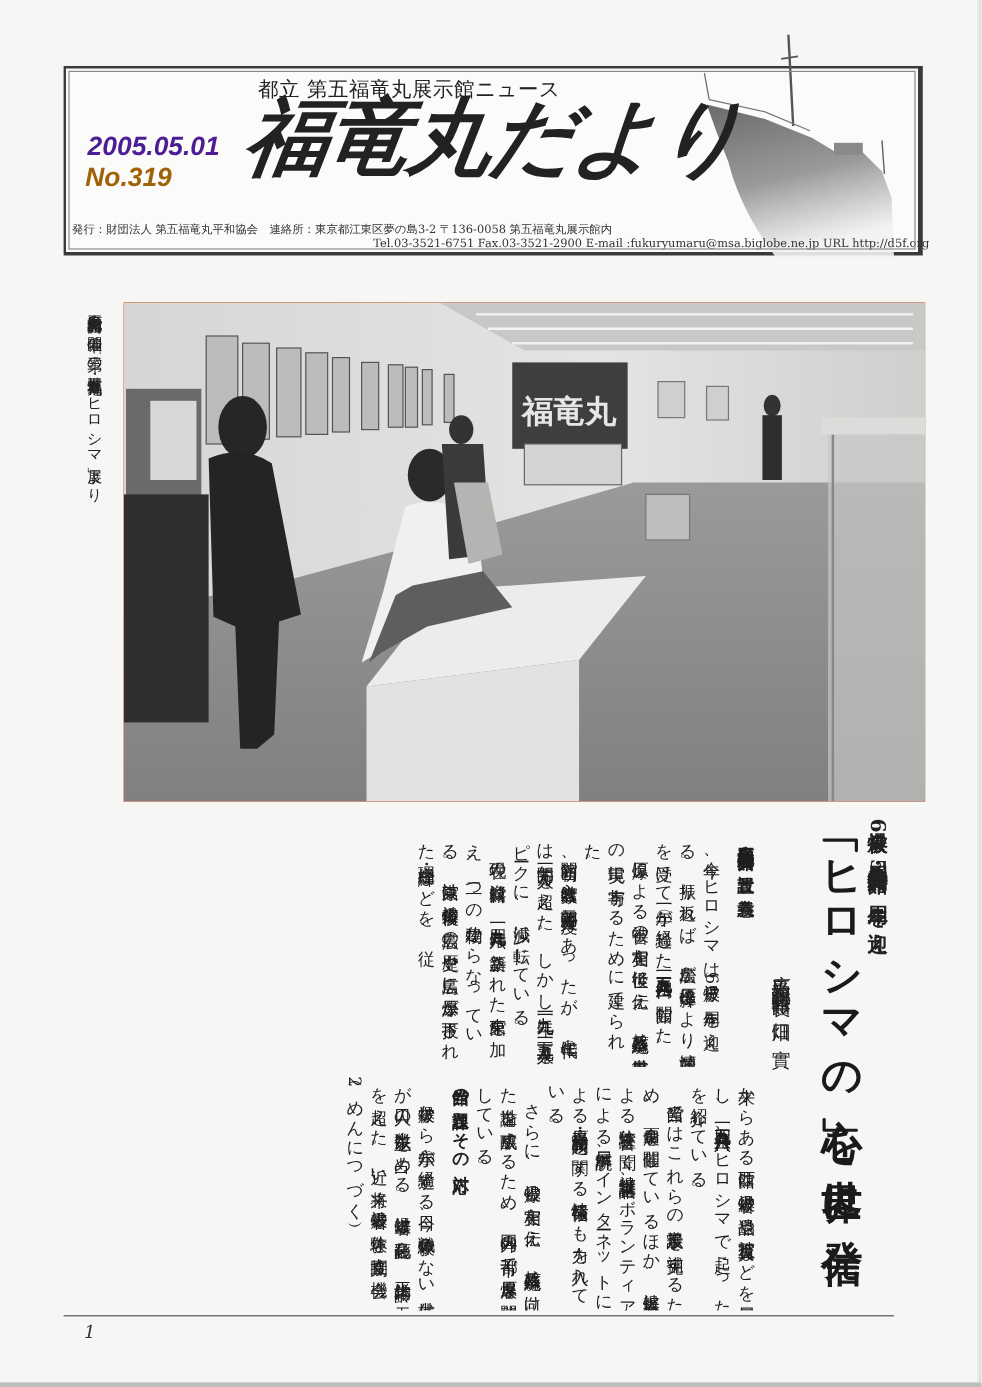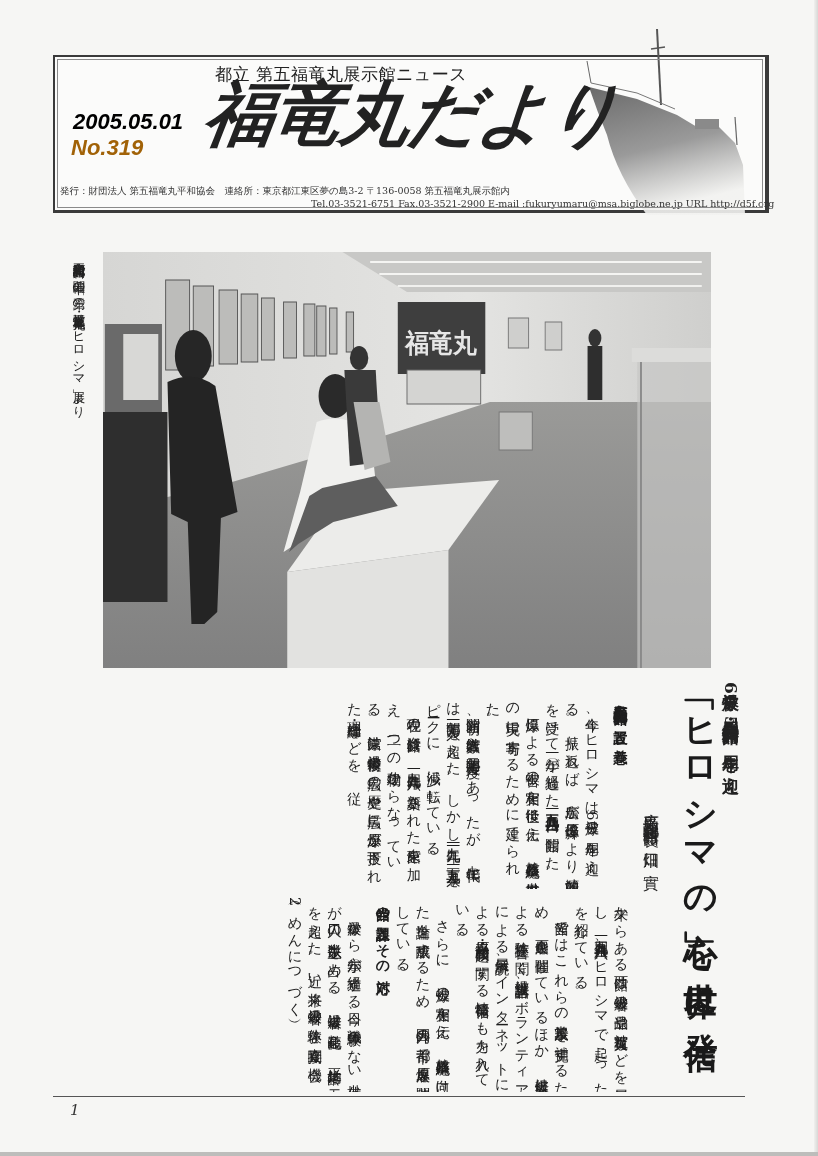--- a/index.html
+++ b/index.html
@@ -8,28 +8,28 @@
 
   .page { position: absolute; left: 0; top: 0; width: 818px; height: 1156px; background: #f6f6f4; }
   .page-right-edge { position: absolute; right: 0; top: 0; width: 4px; height: 1156px; background: linear-gradient(90deg, #f0f0ee, #d8d8d6); }
   .page-bottom-edge { position: absolute; left: 0; bottom: 0; width: 818px; height: 4px; background: #bdbdbb; }
 
   
   .masthead { position: absolute; left: 53px; top: 55px; width: 716px; height: 158px; border: 2px solid #3a3a3a; border-right-width: 4px; border-bottom-width: 3px; background: #fbfbfa; }
   .masthead::after { content: ""; position: absolute; left: 2px; top: 2px; right: 2px; bottom: 2px; border: 1px solid #8a8a8a; pointer-events: none; }
   .ship { position: absolute; left: 522px; top: -42px; width: 170px; height: 200px; }
   .mast-sub { position: absolute; left: 160px; top: 6px; font-size: 17px; letter-spacing: 0.5px; color: #222; }
-  .mast-date { position: absolute; left: 18px; top: 52px; font-family: "Liberation Sans", "DejaVu Sans", sans-serif; font-style: italic; font-weight: bold; font-size: 22px; color: #000000; }
+  .mast-date { position: absolute; left: 18px; top: 52px; font-family: "Liberation Sans", "DejaVu Sans", sans-serif; font-style: italic; font-weight: bold; font-size: 22px; color: #4c1d95; }
   .mast-no { position: absolute; left: 16px; top: 78px; font-family: "Liberation Sans", "DejaVu Sans", sans-serif; font-style: italic; font-weight: bold; font-size: 22px; color: #a16207; }
   .mast-title { position: absolute; left: 150px; top: 22px; font-size: 70px; font-weight: bold; font-style: italic; letter-spacing: -2px; color: #222; transform: skewX(-8deg); line-height: 1; }
   .mast-pub { position: absolute; left: 5px; top: 128px; font-size: 9.5px; color: #333; white-space: nowrap; }
   .mast-contact { position: absolute; left: 256px; top: 141px; font-size: 9.5px; color: #333; white-space: nowrap; }
 
   
-  .photo { position: absolute; left: 103px; top: 252px; width: 608px; height: 416px; background: #c2410c; overflow: hidden; }
+  .photo { position: absolute; left: 103px; top: 252px; width: 668px; height: 416px; background: #c2410c; overflow: hidden; }
   .photo svg { width: 100%; height: 100%; display: block; }
   .photo-caption { position: absolute; left: 68px; top: 252px; width: 22px; height: 416px; writing-mode: vertical-rl; font-size: 12.5px; letter-spacing: 0.5px; color: #222; line-height: 22px; }
 
   
   .kicker { position: absolute; left: 720px; top: 680px; writing-mode: vertical-rl; font-size: 17px; font-weight: bold; color: #222; letter-spacing: 1px; height: 390px; }
   .headline { position: absolute; left: 678px; top: 688px; writing-mode: vertical-rl; font-size: 34px; font-weight: bold; color: #1a1a1a; letter-spacing: 4px; height: 400px; }
   .byline { position: absolute; left: 640px; top: 800px; writing-mode: vertical-rl; font-size: 16px; color: #222; letter-spacing: 2px; height: 280px; }
 
   
   .col { position: absolute; writing-mode: vertical-rl; font-size: 14.2px; line-height: 19.8px; letter-spacing: 0.9px; color: #1e1e1e; }

